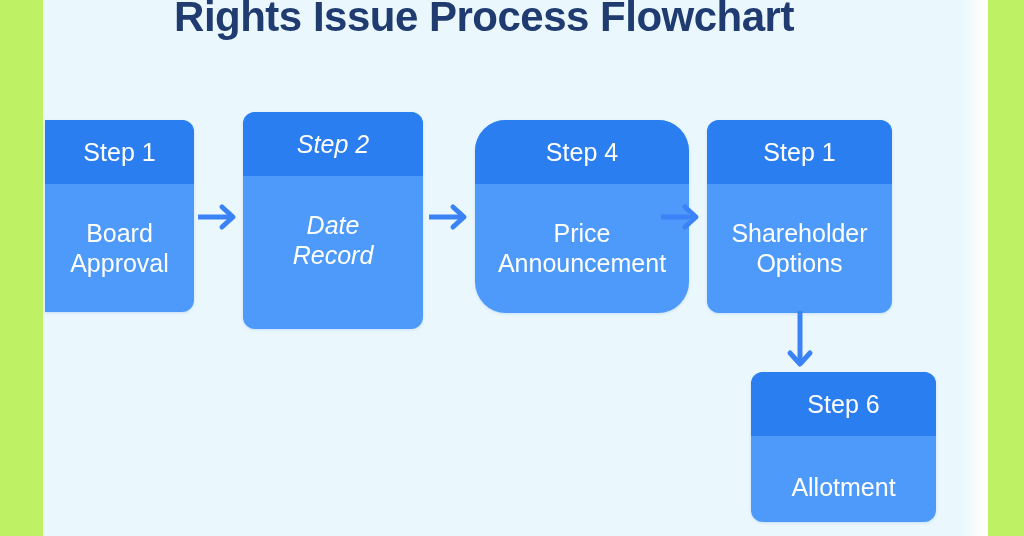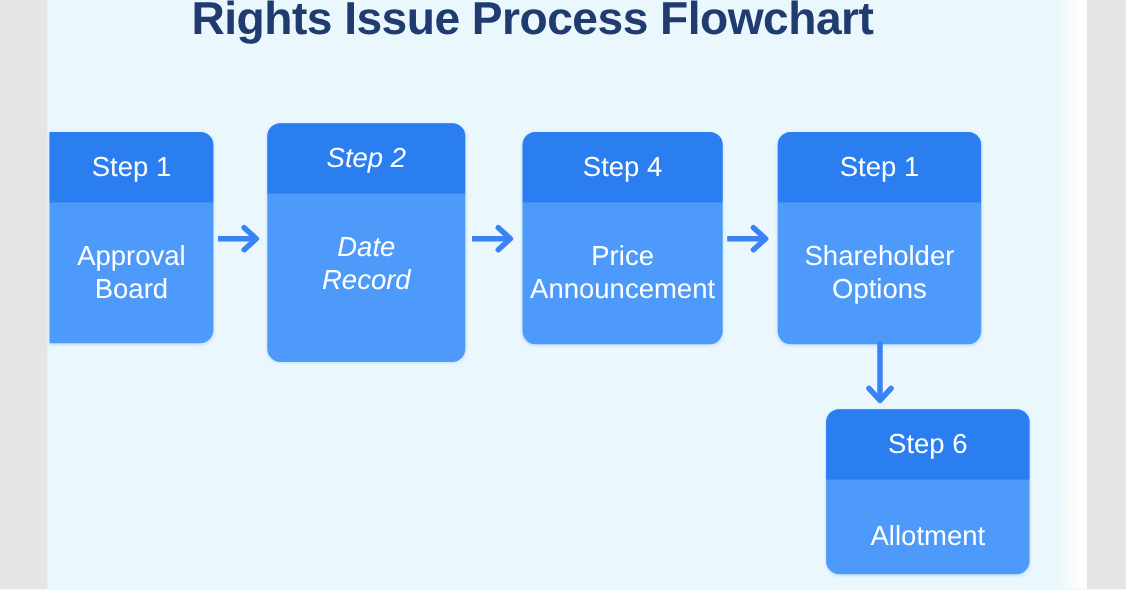--- a/index.html
+++ b/index.html
@@ -12,21 +12,21 @@
     height: 536px;
     overflow: hidden;
     font-family: "Liberation Sans", sans-serif;
     -webkit-font-smoothing: antialiased;
   }
 
   #canvas {
     position: relative;
     width: 1024px;
     height: 536px;
-    background: #e5e5e5;
+    background: #bef264;
     overflow: hidden;
   }
 
   
   #panel {
     position: absolute;
     left: 43px;
     top: 0px;
     width: 939px;
     height: 536px;
@@ -111,22 +111,22 @@
 
   <div id="panel"></div>
   <div id="panel-fade"></div>
 
   <div id="title">Rights Issue Process Flowchart</div>
 
   <div class="card clipped-left" style="left:45px; top:120px; width:149px; height:192px;">
     <div class="card-header">Step 1</div>
     <div class="card-body" style="height:129px;">
         <div>
+          <div>Board</div>
           <div>Approval</div>
-          <div>Board</div>
         </div>
       </div>
   </div>
 
   <div class="arrow-h" style="left:198px; top:202px;">
     <svg width="44" height="30" viewBox="0 0 44 30">
       <line x1="0" y1="15" x2="34" y2="15" stroke="#3b82f6" stroke-width="5"></line>
       <polyline points="24,5 35,15 24,25" fill="none" stroke="#3b82f6" stroke-width="5" stroke-linecap="round" stroke-linejoin="round"></polyline>
     </svg>
   </div>
@@ -141,21 +141,21 @@
       </div>
   </div>
 
   <div class="arrow-h" style="left:429px; top:202px;">
     <svg width="44" height="30" viewBox="0 0 44 30">
       <line x1="0" y1="15" x2="34" y2="15" stroke="#3b82f6" stroke-width="5"></line>
       <polyline points="24,5 35,15 24,25" fill="none" stroke="#3b82f6" stroke-width="5" stroke-linecap="round" stroke-linejoin="round"></polyline>
     </svg>
   </div>
 
-  <div class="card" style="left:475px; top:120px; width:182px; height:193px;">
+  <div class="card" style="left:475px; top:120px; width:214px; height:193px;border-radius:31px;">
     <div class="card-header">Step 4</div>
     <div class="card-body" style="height:129px;">
         <div>
           <div>Price</div>
           <div>Announcement</div>
         </div>
       </div>
   </div>
 
   <div class="arrow-h" style="left:661px; top:202px;">

